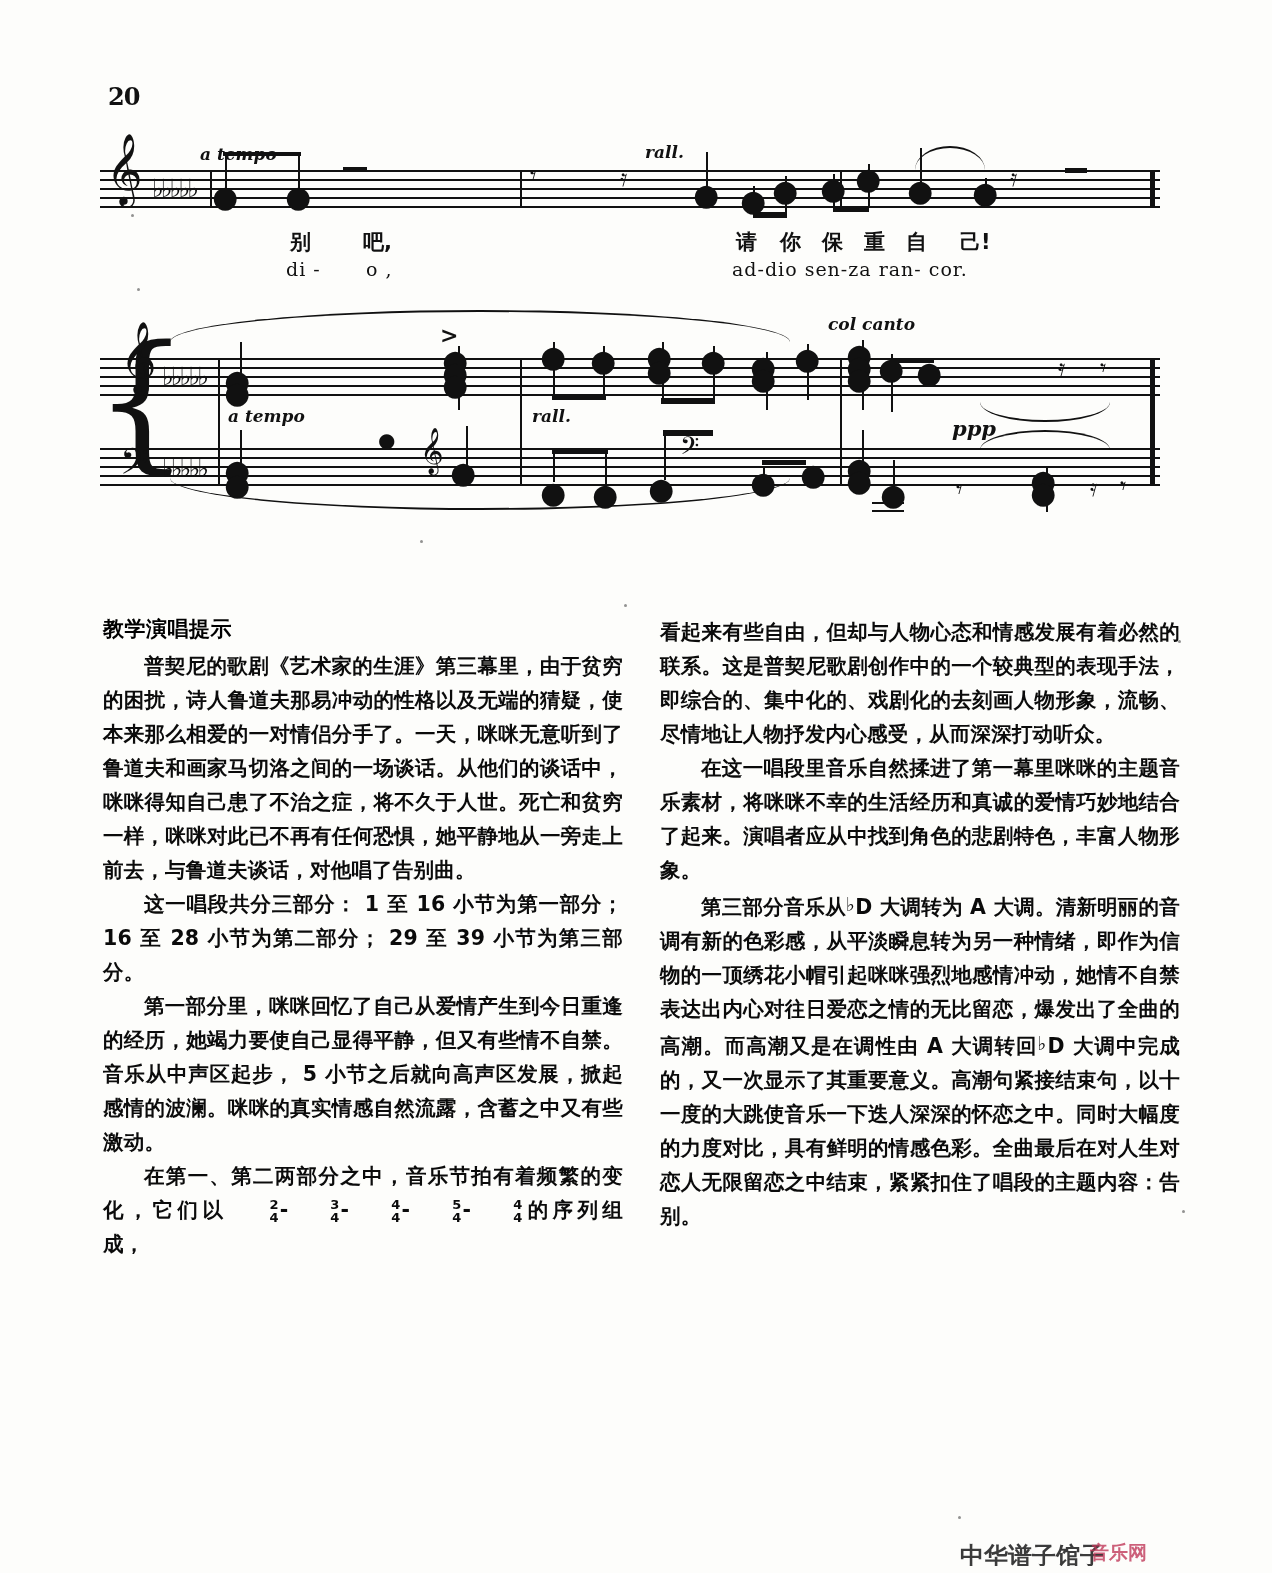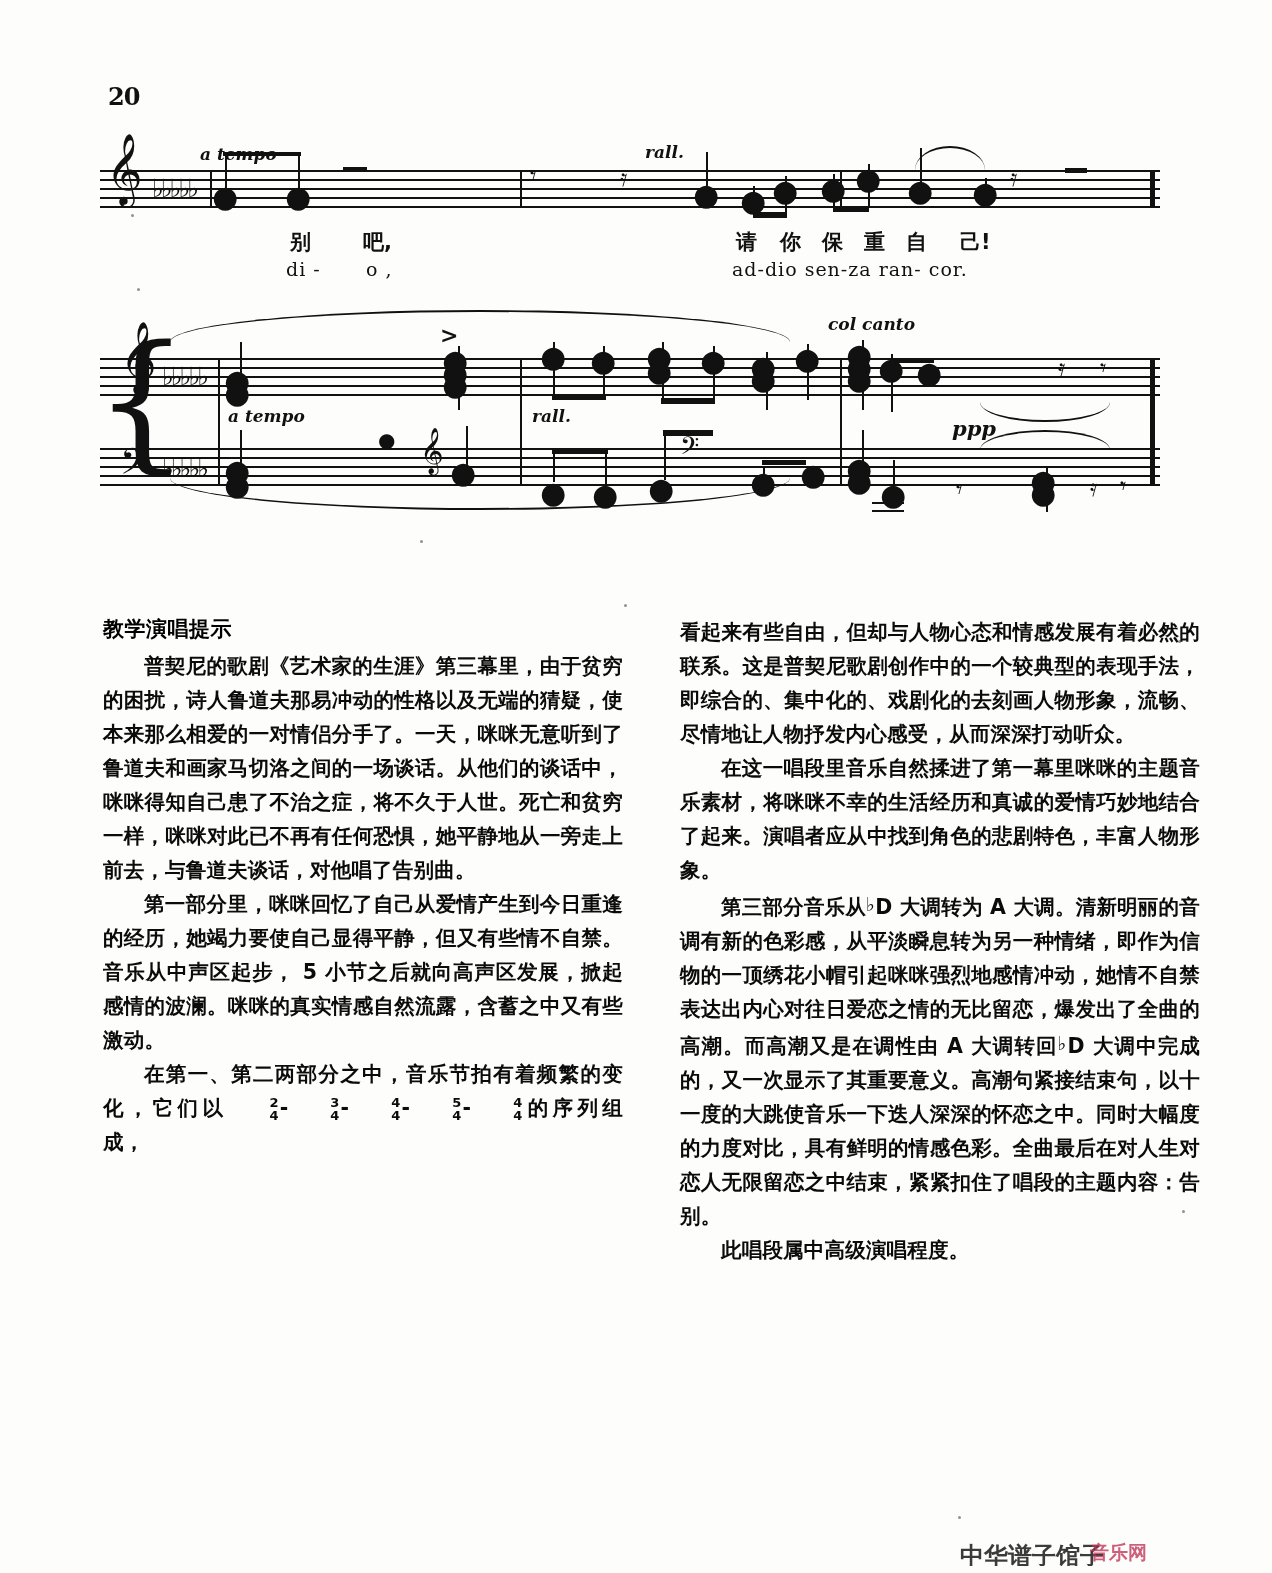--- a/index.html
+++ b/index.html
@@ -180,21 +180,21 @@
     left: 0;
     top: 615px;
     width: 1272px;
   }
   .col {
     position: absolute;
     top: 0;
     width: 520px;
   }
   .col-left  { left: 103px; }
-  .col-right { left: 680px; }
+  .col-right { left: 660px; }
 
   .section-title {
     font-family: "DejaVu Sans", sans-serif;
     font-weight: bold;
     font-size: 21px;
     color: #000;
     margin: 0 0 6px 0;
     letter-spacing: 0.5px;
   }
   p.para {
@@ -473,32 +473,32 @@
     <div class="note small" style="left:990px; top:346px;">𝄿</div>
     <div class="note small" style="left:1020px; top:344px;">𝄾</div>
   </div>
 
   <div class="columns">
 
     <div class="col col-left">
       <h2 class="section-title">教学演唱提示</h2>
 
       <p class="para">普契尼的歌剧《艺术家的生涯》第三幕里，由于贫穷的困扰，诗人鲁道夫那易冲动的性格以及无端的猜疑，使本来那么相爱的一对情侣分手了。一天，咪咪无意听到了鲁道夫和画家马切洛之间的一场谈话。从他们的谈话中，咪咪得知自己患了不治之症，将不久于人世。死亡和贫穷一样，咪咪对此已不再有任何恐惧，她平静地从一旁走上前去，与鲁道夫谈话，对他唱了告别曲。</p>
+      <p class="para">这一唱段共分三部分： 1 至 16 小节为第一部分； 16 至 28 小节为第二部分； 29 至 39 小节为第三部分。</p>
       <p class="para">第一部分里，咪咪回忆了自己从爱情产生到今日重逢的经历，她竭力要使自己显得平静，但又有些情不自禁。音乐从中声区起步， 5 小节之后就向高声区发展，掀起感情的波澜。咪咪的真实情感自然流露，含蓄之中又有些激动。</p>
 
       <p class="para"><span>在第一、第二两部分之中，音乐节拍有着频繁的变化，它们以</span><span class="frac"><span class="num">2</span><span class="den">4</span></span>-<span class="frac"><span class="num">3</span><span class="den">4</span></span>-<span class="frac"><span class="num">4</span><span class="den">4</span></span>-<span class="frac"><span class="num">5</span><span class="den">4</span></span>-<span class="frac"><span class="num">4</span><span class="den">4</span></span><span>的序列组成，</span></p>
     </div>
 
     <div class="col col-right">
       <p class="para cont">看起来有些自由，但却与人物心态和情感发展有着必然的联系。这是普契尼歌剧创作中的一个较典型的表现手法，即综合的、集中化的、戏剧化的去刻画人物形象，流畅、尽情地让人物抒发内心感受，从而深深打动听众。</p>
 
       <p class="para">在这一唱段里音乐自然揉进了第一幕里咪咪的主题音乐素材，将咪咪不幸的生活经历和真诚的爱情巧妙地结合了起来。演唱者应从中找到角色的悲剧特色，丰富人物形象。</p>
 
       <p class="para"><span>第三部分音乐从</span><span class="flat-sym">♭</span><span>D 大调转为 A 大调。清新明丽的音调有新的色彩感，从平淡瞬息转为另一种情绪，即作为信物的一顶绣花小帽引起咪咪强烈地感情冲动，她情不自禁表达出内心对往日爱恋之情的无比留恋，爆发出了全曲的高潮。而高潮又是在调性由 A 大调转回</span><span class="flat-sym">♭</span><span>D 大调中完成的，又一次显示了其重要意义。高潮句紧接结束句，以十一度的大跳使音乐一下迭人深深的怀恋之中。同时大幅度的力度对比，具有鲜明的情感色彩。全曲最后在对人生对恋人无限留恋之中结束，紧紧扣住了唱段的主题内容：告别。</span></p>
-      <p class="para">此唱段属中高级演唱程度。</p>
 
     </div>
   </div>
 
   <div class="watermark">
     <div class="wm-dark">中华谱子馆子</div>
     <div class="wm-red">音乐网</div>
   </div>
 
   <div class="speck" style="left:131px; top:214px; width:3px; height:3px;"></div>

